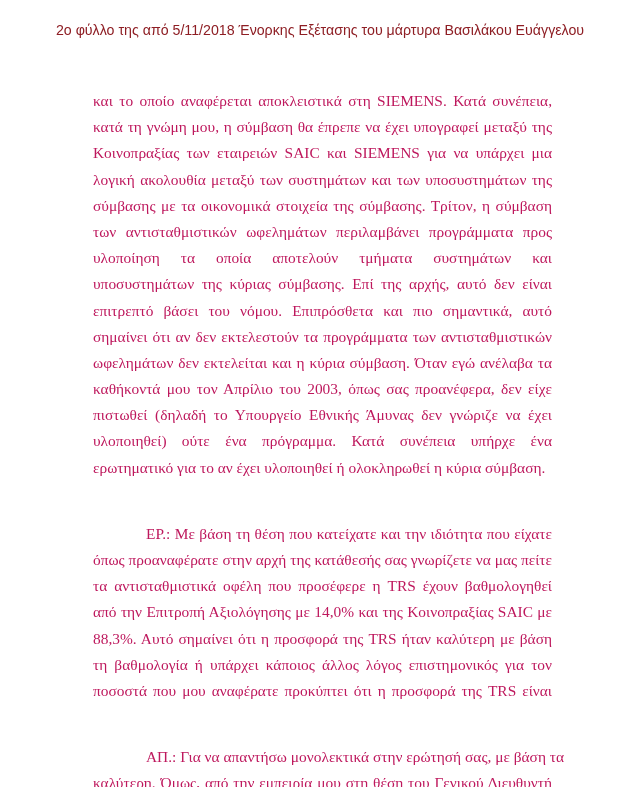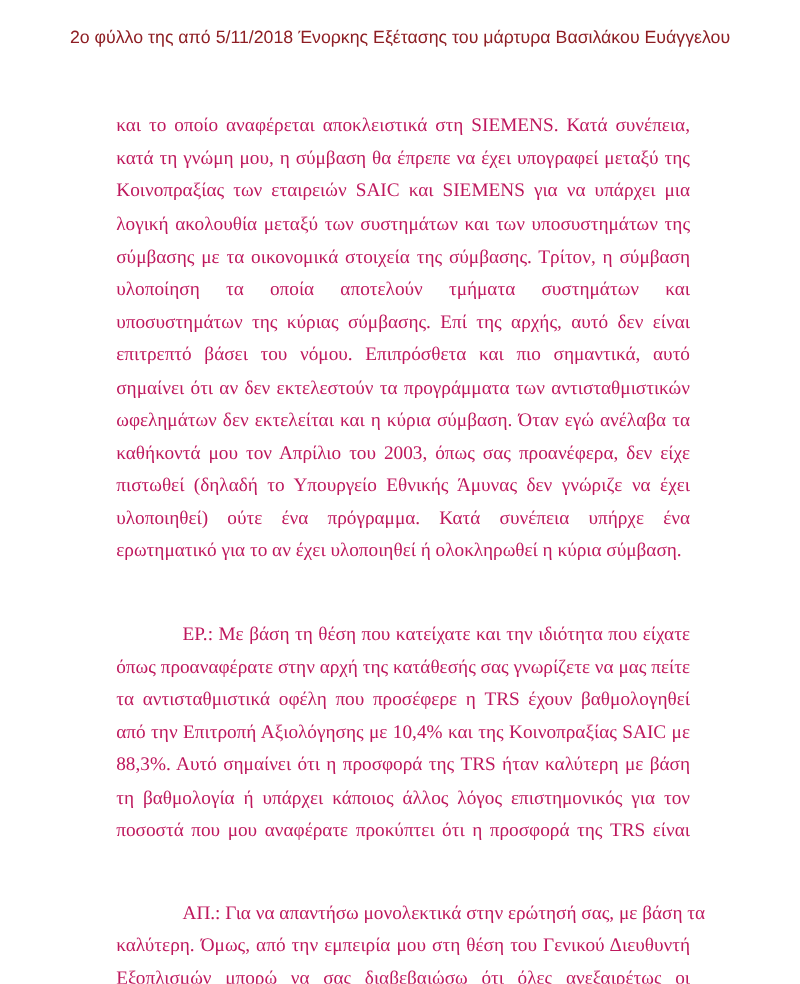--- a/index.html
+++ b/index.html
@@ -59,36 +59,37 @@
 
 <div class="page-header">2ο φύλλο της από 5/11/2018 Ένορκης Εξέτασης του μάρτυρα Βασιλάκου Ευάγγελου</div>
 
 <div class="doc-body">
   <div class="para">
     <span class="line">και το οποίο αναφέρεται αποκλειστικά στη SIEMENS. Κατά συνέπεια,</span>
     <span class="line">κατά τη γνώμη μου, η σύμβαση θα έπρεπε να έχει υπογραφεί μεταξύ της</span>
     <span class="line">Κοινοπραξίας των εταιρειών SAIC και SIEMENS για να υπάρχει μια</span>
     <span class="line">λογική ακολουθία μεταξύ των συστημάτων και των υποσυστημάτων της</span>
     <span class="line">σύμβασης με τα οικονομικά στοιχεία της σύμβασης. Τρίτον, η σύμβαση</span>
+    <span class="line">των αντισταθμιστικών ωφελημάτων περιλαμβάνει προγράμματα προς</span>
     <span class="line">υλοποίηση τα οποία αποτελούν τμήματα συστημάτων και</span>
     <span class="line">υποσυστημάτων της κύριας σύμβασης. Επί της αρχής, αυτό δεν είναι</span>
     <span class="line">επιτρεπτό βάσει του νόμου. Επιπρόσθετα και πιο σημαντικά, αυτό</span>
     <span class="line">σημαίνει ότι αν δεν εκτελεστούν τα προγράμματα των αντισταθμιστικών</span>
     <span class="line">ωφελημάτων δεν εκτελείται και η κύρια σύμβαση. Όταν εγώ ανέλαβα τα</span>
     <span class="line">καθήκοντά μου τον Απρίλιο του 2003, όπως σας προανέφερα, δεν είχε</span>
     <span class="line">πιστωθεί (δηλαδή το Υπουργείο Εθνικής Άμυνας δεν γνώριζε να έχει</span>
     <span class="line">υλοποιηθεί) ούτε ένα πρόγραμμα. Κατά συνέπεια υπήρχε ένα</span>
     <span class="line last">ερωτηματικό για το αν έχει υλοποιηθεί ή ολοκληρωθεί η κύρια σύμβαση.</span>
   </div>
 
   <div class="para">
     <span class="line first-indent">ΕΡ.: Με βάση τη θέση που κατείχατε και την ιδιότητα που είχατε</span>
     <span class="line">όπως προαναφέρατε στην αρχή της κατάθεσής σας γνωρίζετε να μας πείτε</span>
     <span class="line">τα αντισταθμιστικά οφέλη που προσέφερε η TRS έχουν βαθμολογηθεί</span>
-    <span class="line">από την Επιτροπή Αξιολόγησης με 10,4% και της Κοινοπραξίας SAIC με</span>
+    <span class="line">από την Επιτροπή Αξιολόγησης με 14,0% και της Κοινοπραξίας SAIC με</span>
     <span class="line">88,3%. Αυτό σημαίνει ότι η προσφορά της TRS ήταν καλύτερη με βάση</span>
     <span class="line">τη βαθμολογία ή υπάρχει κάποιος άλλος λόγος επιστημονικός για τον</span>
   </div>
 
   <div class="para">
     <span class="line">ποσοστά που μου αναφέρατε προκύπτει ότι η προσφορά της TRS είναι</span>
     <span class="line first-indent">ΑΠ.: Για να απαντήσω μονολεκτικά στην ερώτησή σας, με βάση τα</span>
     <span class="line">καλύτερη. Όμως, από την εμπειρία μου στη θέση του Γενικού Διευθυντή</span>
     <span class="line">Εξοπλισμών μπορώ να σας διαβεβαιώσω ότι όλες ανεξαιρέτως οι</span>
   </div>

